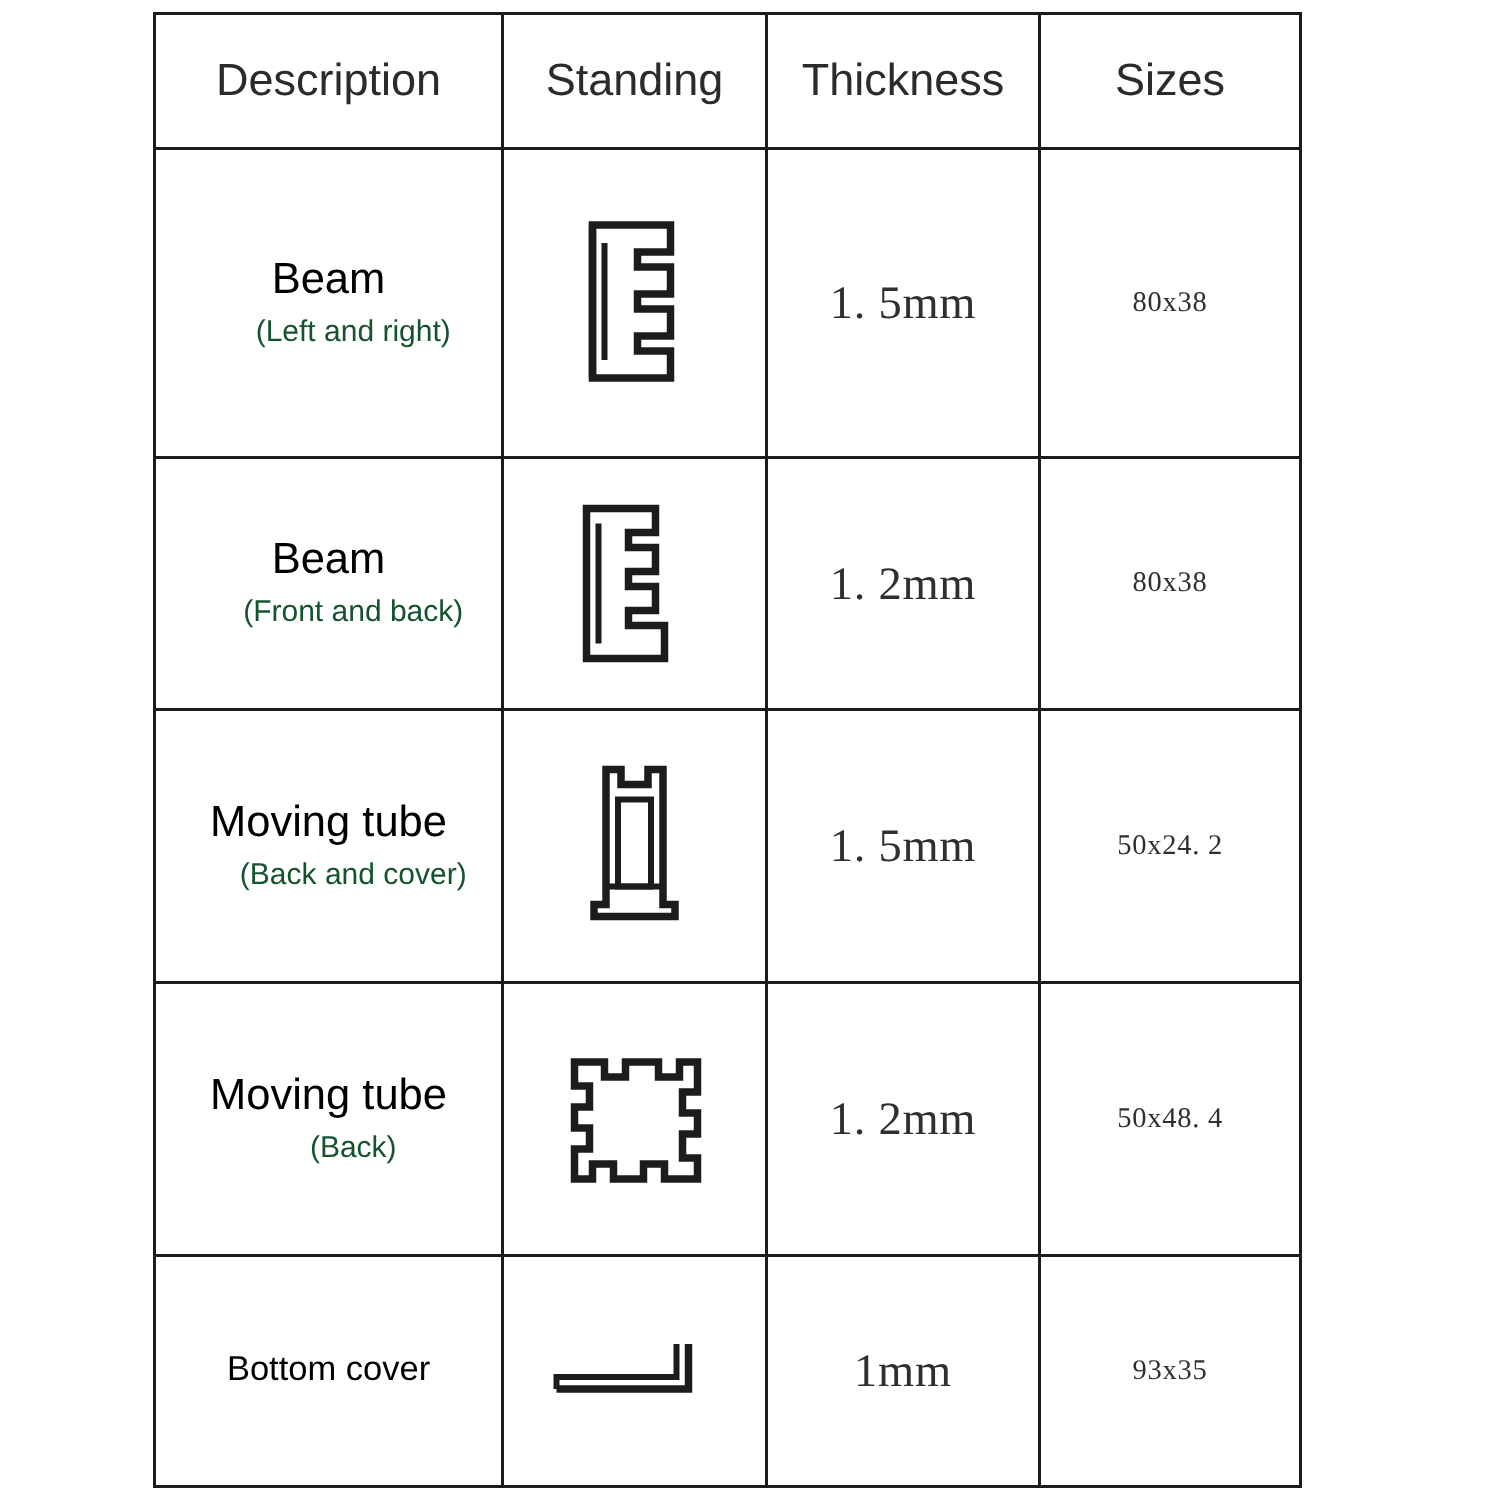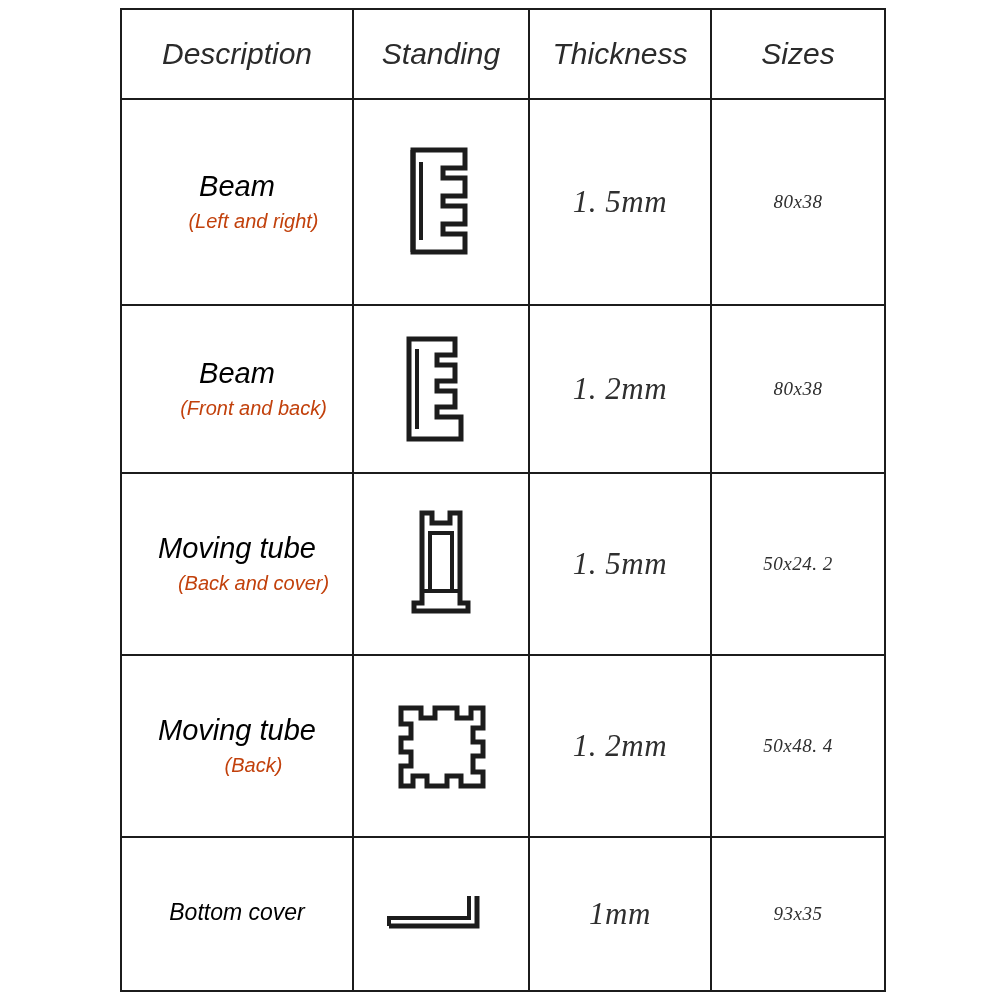--- a/index.html
+++ b/index.html
@@ -6,26 +6,25 @@
     margin: 0;
     padding: 0;
     width: 1000px;
     height: 1000px;
     background: #ffffff;
     font-family: "Liberation Sans", sans-serif;
   }
 
   #spec-table-wrap {
     position: absolute;
-    left: 120px;
+    left: 102px;
     top: 8px;
     width: 659px;
     height: 984px;
     box-sizing: border-box;
-    font-style: italic;
   }
 
   table.spec {
     border-collapse: collapse;
     width: 100%;
     height: 100%;
     table-layout: fixed;
   }
 
   table.spec td, table.spec th {
@@ -63,21 +62,21 @@
     font-size: 29px;
     line-height: 1.15;
     color: #000000;
   }
   .desc-main.small { font-size: 23px; }
   .desc-sub {
     display: block;
     font-size: 20px;
     line-height: 1.3;
     margin-top: 4px;
-    color: #c2410c;
+    color: #14532d;
     padding-left: 33px;
   }
 
   .thick-val, .size-val {
     font-family: "Liberation Serif", serif;
     font-size: 31px;
     color: #2f2f2f;
     letter-spacing: 0.5px;
   }
   .size-val { font-size: 19px; }

